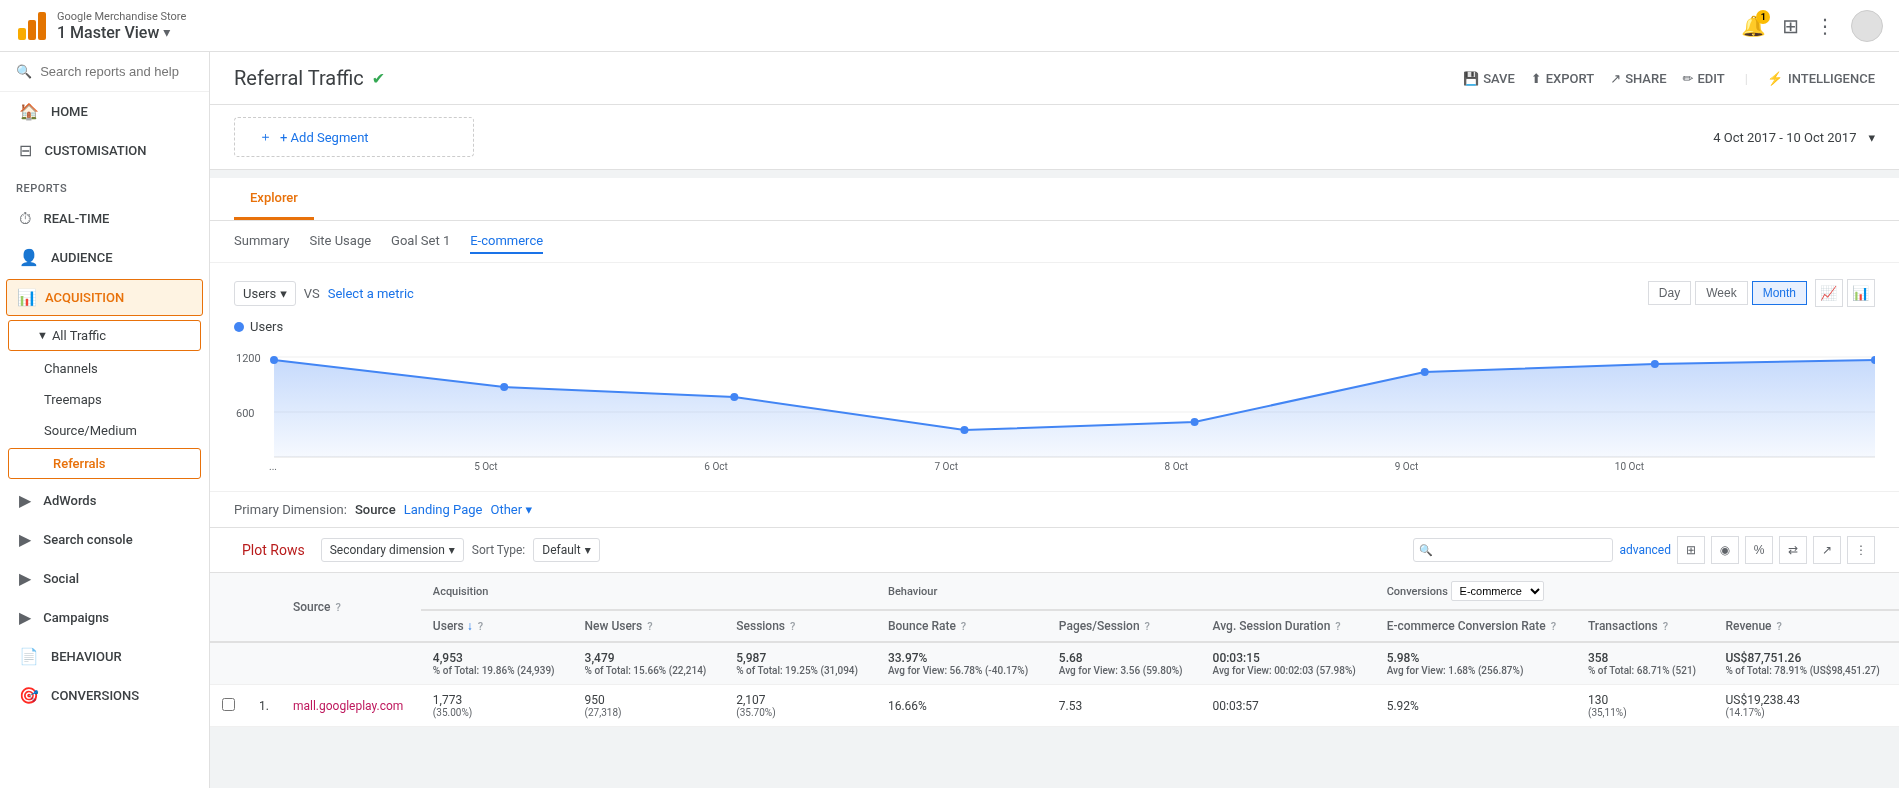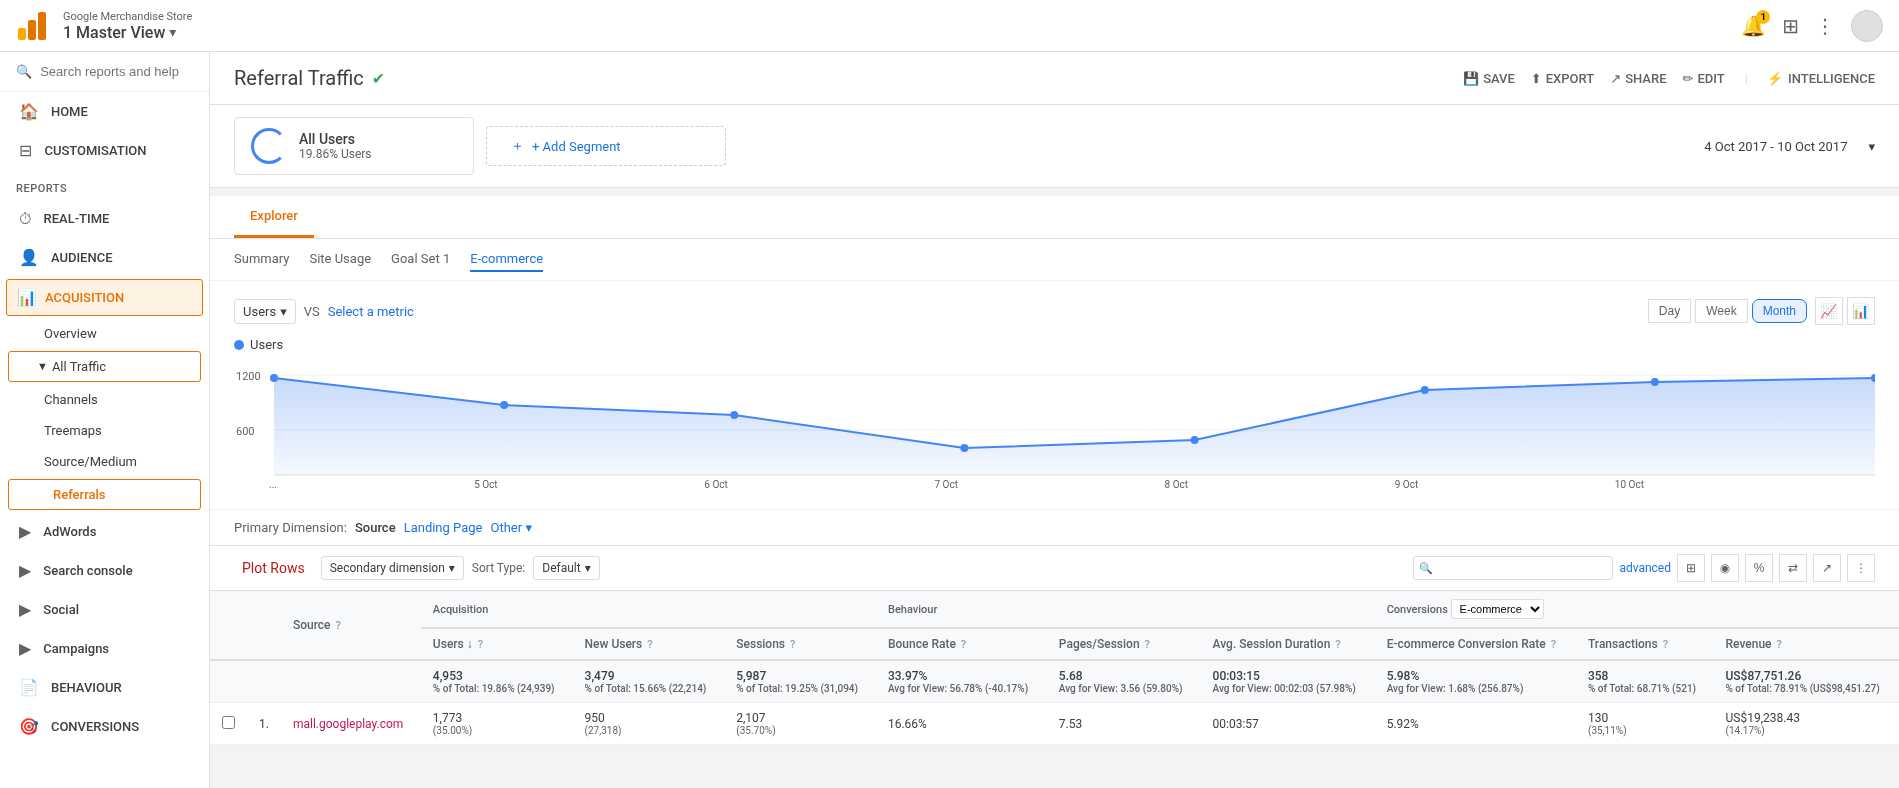--- a/index.html
+++ b/index.html
@@ -9,21 +9,21 @@
     .top-header {
       background: #fff;
       height: 52px;
       display: flex;
       align-items: center;
       padding: 0 16px;
       border-bottom: 1px solid #e0e0e0;
       z-index: 10;
       flex-shrink: 0;
     }
-    .logo-area { display: flex; align-items: center; gap: 15px; min-width: 200px; }
+    .logo-area { display: flex; align-items: center; gap: 9px; min-width: 200px; }
     .logo-icon { width: 32px; height: 32px; }
     .logo-text-area { display: flex; flex-direction: column; }
     .logo-sub { font-size: 11px; color: #666; }
     .logo-main { font-size: 16px; color: #3c4043; font-weight: 500; display: flex; align-items: center; gap: 4px; }
     .top-header-right { margin-left: auto; display: flex; align-items: center; gap: 16px; }
     .badge { background: #fbbc04; color: #000; font-size: 9px; font-weight: bold; border-radius: 50%; width: 14px; height: 14px; display: flex; align-items: center; justify-content: center; position: absolute; top: -4px; right: -4px; }
     .avatar { width: 32px; height: 32px; border-radius: 50%; background: #e0e0e0; border: 1px solid #ccc; }
 
     
     .main-layout { display: flex; flex: 1; overflow: hidden; }
@@ -161,21 +161,21 @@
       min-width: 240px;
       color: #1a73e8;
       cursor: pointer;
       font-size: 13px;
     }
     .date-range {
       font-size: 13px;
       color: #3c4043;
       display: flex;
       align-items: center;
-      gap: 21px;
+      gap: 12px;
       cursor: pointer;
     }
 
     
     .explorer-area { background: #fff; margin-top: 8px; }
     .explorer-tabs { padding: 0 24px; border-bottom: 1px solid #e0e0e0; display: flex; align-items: center; gap: 0; }
     .explorer-tab {
       padding: 12px 16px;
       font-size: 13px;
       cursor: pointer;
@@ -211,21 +211,21 @@
     .select-metric { color: #1a73e8; cursor: pointer; font-size: 13px; }
     .chart-time-btns { display: flex; align-items: flex-end; gap: 4px; }
     .time-btn {
       padding: 4px 10px;
       border: 1px solid #dadce0;
       background: #fff;
       font-size: 12px;
       cursor: pointer;
       color: #5f6368;
     }
-    .time-btn.active { background: #e8f0fe; color: #1a73e8; border-color: #1a73e8; border-radius: 7px; }
+    .time-btn.active { background: #e8f0fe; color: #1a73e8; border-color: #1a73e8; }
     .chart-view-btns { display: flex; gap: 4px; }
     .view-btn { width: 28px; height: 28px; border: 1px solid #dadce0; background: #fff; cursor: pointer; display: flex; align-items: center; justify-content: center; font-size: 14px; }
 
     
     .chart-svg-area { position: relative; }
     .chart-legend { display: flex; align-items: center; gap: 6px; margin-bottom: 8px; font-size: 13px; }
     .legend-dot { width: 10px; height: 10px; border-radius: 50%; background: #4285f4; }
 
     
     .primary-dimension {
@@ -349,21 +349,20 @@
     <div class="sidebar-nav-item">
       <span class="sidebar-nav-icon">👤</span>
       <span>AUDIENCE</span>
     </div>
 
     <div class="acq-header" style="border:1px solid #e8710a; margin:2px 6px; border-radius:3px; padding:8px 10px;">
       <span class="box-icon">📊</span>
       <span>ACQUISITION</span>
     </div>
 
-    <div class="sidebar-sub-item">Overview</div>
 
     <div class="all-traffic-row">
       <span class="chevron">▼</span>
       <span>All Traffic</span>
     </div>
 
     <div class="sidebar-sub-item">Channels</div>
     <div class="sidebar-sub-item">Treemaps</div>
     <div class="sidebar-sub-item">Source/Medium</div>
 
@@ -429,27 +428,20 @@
         <span class="separator">|</span>
         <div class="header-btn">
           <span>⚡</span>
           <span>INTELLIGENCE</span>
         </div>
       </div>
     </div>
 
     <div class="segment-bar">
       <div style="display:flex; gap:12px; align-items:center;">
-        <div class="segment-card">
-          <div class="segment-circle"></div>
-          <div class="segment-info">
-            <span class="segment-name">All Users</span>
-            <span class="segment-pct">19.86% Users</span>
-          </div>
-        </div>
         <div class="add-segment">
           <span>＋</span>
           <span>+ Add Segment</span>
         </div>
       </div>
       <div class="date-range">
         <span>4 Oct 2017 - 10 Oct 2017</span>
         <span>▾</span>
       </div>
     </div>

